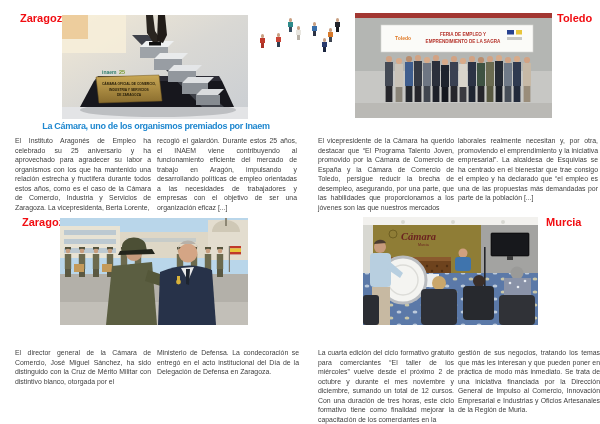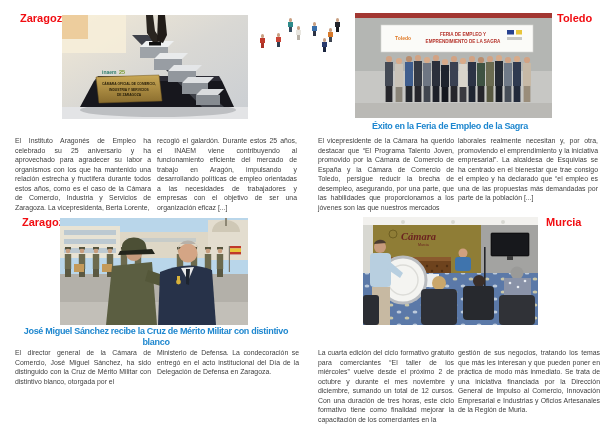--- a/index.html
+++ b/index.html
@@ -84,20 +84,21 @@
         <text x="40" y="59" font-size="5" font-weight="bold" fill="#2e7d6e">inaem</text>
         <text x="57" y="59" font-size="5.5" font-weight="bold" fill="#7a9c33">25</text>
         <polygon points="34,62 97,60 100,86 37,88" fill="url(#gold1)" stroke="#6e551f" stroke-width="0.5"></polygon>
         <text x="67" y="70" font-size="3.3" font-weight="bold" fill="#241c08" text-anchor="middle">CÁMARA OFICIAL DE COMERCIO,</text>
         <text x="67" y="75.5" font-size="3.3" font-weight="bold" fill="#241c08" text-anchor="middle">INDUSTRIA Y SERVICIOS</text>
         <text x="67" y="81" font-size="3.3" font-weight="bold" fill="#241c08" text-anchor="middle">DE ZARAGOZA</text>
       </g>
     </svg>
   </div>
 
+  <div class="headline" style="left:10px; top:121px; width:292px;">La Cámara, uno de los organismos premiados por Inaem</div>
   <div class="bodycol" style="left:15px; top:136px; width:136px;">El Instituto Aragonés de Empleo ha celebrado su 25 aniversario y ha aprovechado para agradecer su labor a organismos con los que ha mantenido una relación estrecha y fructífera durante todos estos años, como es el caso de la Cámara de Comercio, Industria y Servicios de Zaragoza. La vicepresidenta, Berta Lorente,</div>
   <div class="bodycol" style="left:157px; top:136px; width:140px;">recogió el galardón. Durante estos 25 años, el INAEM viene contribuyendo al funcionamiento eficiente del mercado de trabajo en Aragón, impulsando y desarrollando políticas de empleo orientadas a las necesidades de trabajadores y empresas con el objetivo de ser una organización eficaz [...]</div>
 
   <div class="minis">
     <span class="mp" style="left:4px; top:22px;">
         <i class="mph"></i>
         <i class="mpt" style="background:#c0392b"></i>
         <i class="mpl" style="background:#a93226"></i>
       </span>
     <span class="mp" style="left:20px; top:21px;">
@@ -232,21 +233,20 @@
           </g>
         <g transform="translate(172,0)">
             <circle cx="0" cy="47" r="3.1" fill="#d2a384"></circle>
             <rect x="-4" y="50" width="8" height="23" fill="#c7b9a6"></rect>
             <rect x="-3.4" y="73" width="6.8" height="16" fill="#9a8d7a"></rect>
           </g>
       </g>
     </svg>
   </div>
 
-  <div class="headline" style="left:310px; top:121px; width:280px;">Éxito en la Feria de Empleo de la Sagra</div>
   <div class="bodycol" style="left:318px; top:136px; width:136px;">El vicepresidente de la Cámara ha querido destacar que “El Programa Talento Joven, promovido por la Cámara de Comercio de España y la Cámara de Comercio de Toledo, persigue reducir la brecha de desempleo, asegurando, por una parte, que las habilidades que proporcionamos a los jóvenes son las que nuestros mercados</div>
   <div class="bodycol" style="left:458px; top:136px; width:140px;">laborales realmente necesitan y, por otra, promoviendo el emprendimiento y la iniciativa empresarial”. La alcaldesa de Esquivias se ha centrado en el bienestar que trae consigo el empleo y ha declarado que “el empleo es una de las propuestas más demandadas por parte de la población [...]</div>
 
   <div class="city" style="left:22px; top:216px;">Zaragoza</div>
 
   <div class="photo" style="left:60px; top:218px; width:188px; height:107px;">
     <svg width="188" height="107" viewBox="0 0 188 107">
       <rect width="188" height="107" fill="#b9d6ea"></rect>
       <g>
         <rect x="0" y="8" width="60" height="32" fill="#e8e3d4"></rect>
@@ -345,21 +345,20 @@
         <circle cx="128" cy="35" r="9.5" fill="#d4a585"></circle>
         <path d="M118,32 a10,9 0 0 1 20,-1 l-2,-5 -16,0 z" fill="#b7b1a9"></path>
         <polygon points="121,50 134,49 128,63" fill="#e8e9ea"></polygon>
         <polygon points="126,51 130,51 129,67 126,66" fill="#1d2430"></polygon>
         <rect x="117" y="58" width="3" height="4" fill="#d8b23a"></rect>
         <circle cx="118.5" cy="64" r="2.4" fill="#d8b23a"></circle>
       </g>
     </svg>
   </div>
 
-  <div class="headline" style="left:10px; top:326px; width:292px;">José Miguel Sánchez recibe la Cruz de Mérito Militar con distintivo blanco</div>
   <div class="bodycol" style="left:15px; top:348px; width:136px;">El director general de la Cámara de Comercio, José Miguel Sánchez, ha sido distinguido con la Cruz de Mérito Militar con distintivo blanco, otorgada por el</div>
   <div class="bodycol" style="left:157px; top:348px; width:142px;">Ministerio de Defensa. La condecoración se entregó en el acto institucional del Día de la Delegación de Defensa en Zaragoza.</div>
 
   <div class="city" style="left:546px; top:216px;">Murcia</div>
 
   <div class="photo" style="left:363px; top:217px; width:175px; height:108px;">
     <svg width="175" height="108" viewBox="0 0 175 108">
       <defs>
         <pattern id="carpet" width="16" height="13" patternUnits="userSpaceOnUse">
           <rect width="16" height="13" fill="#5b79a8"></rect>

